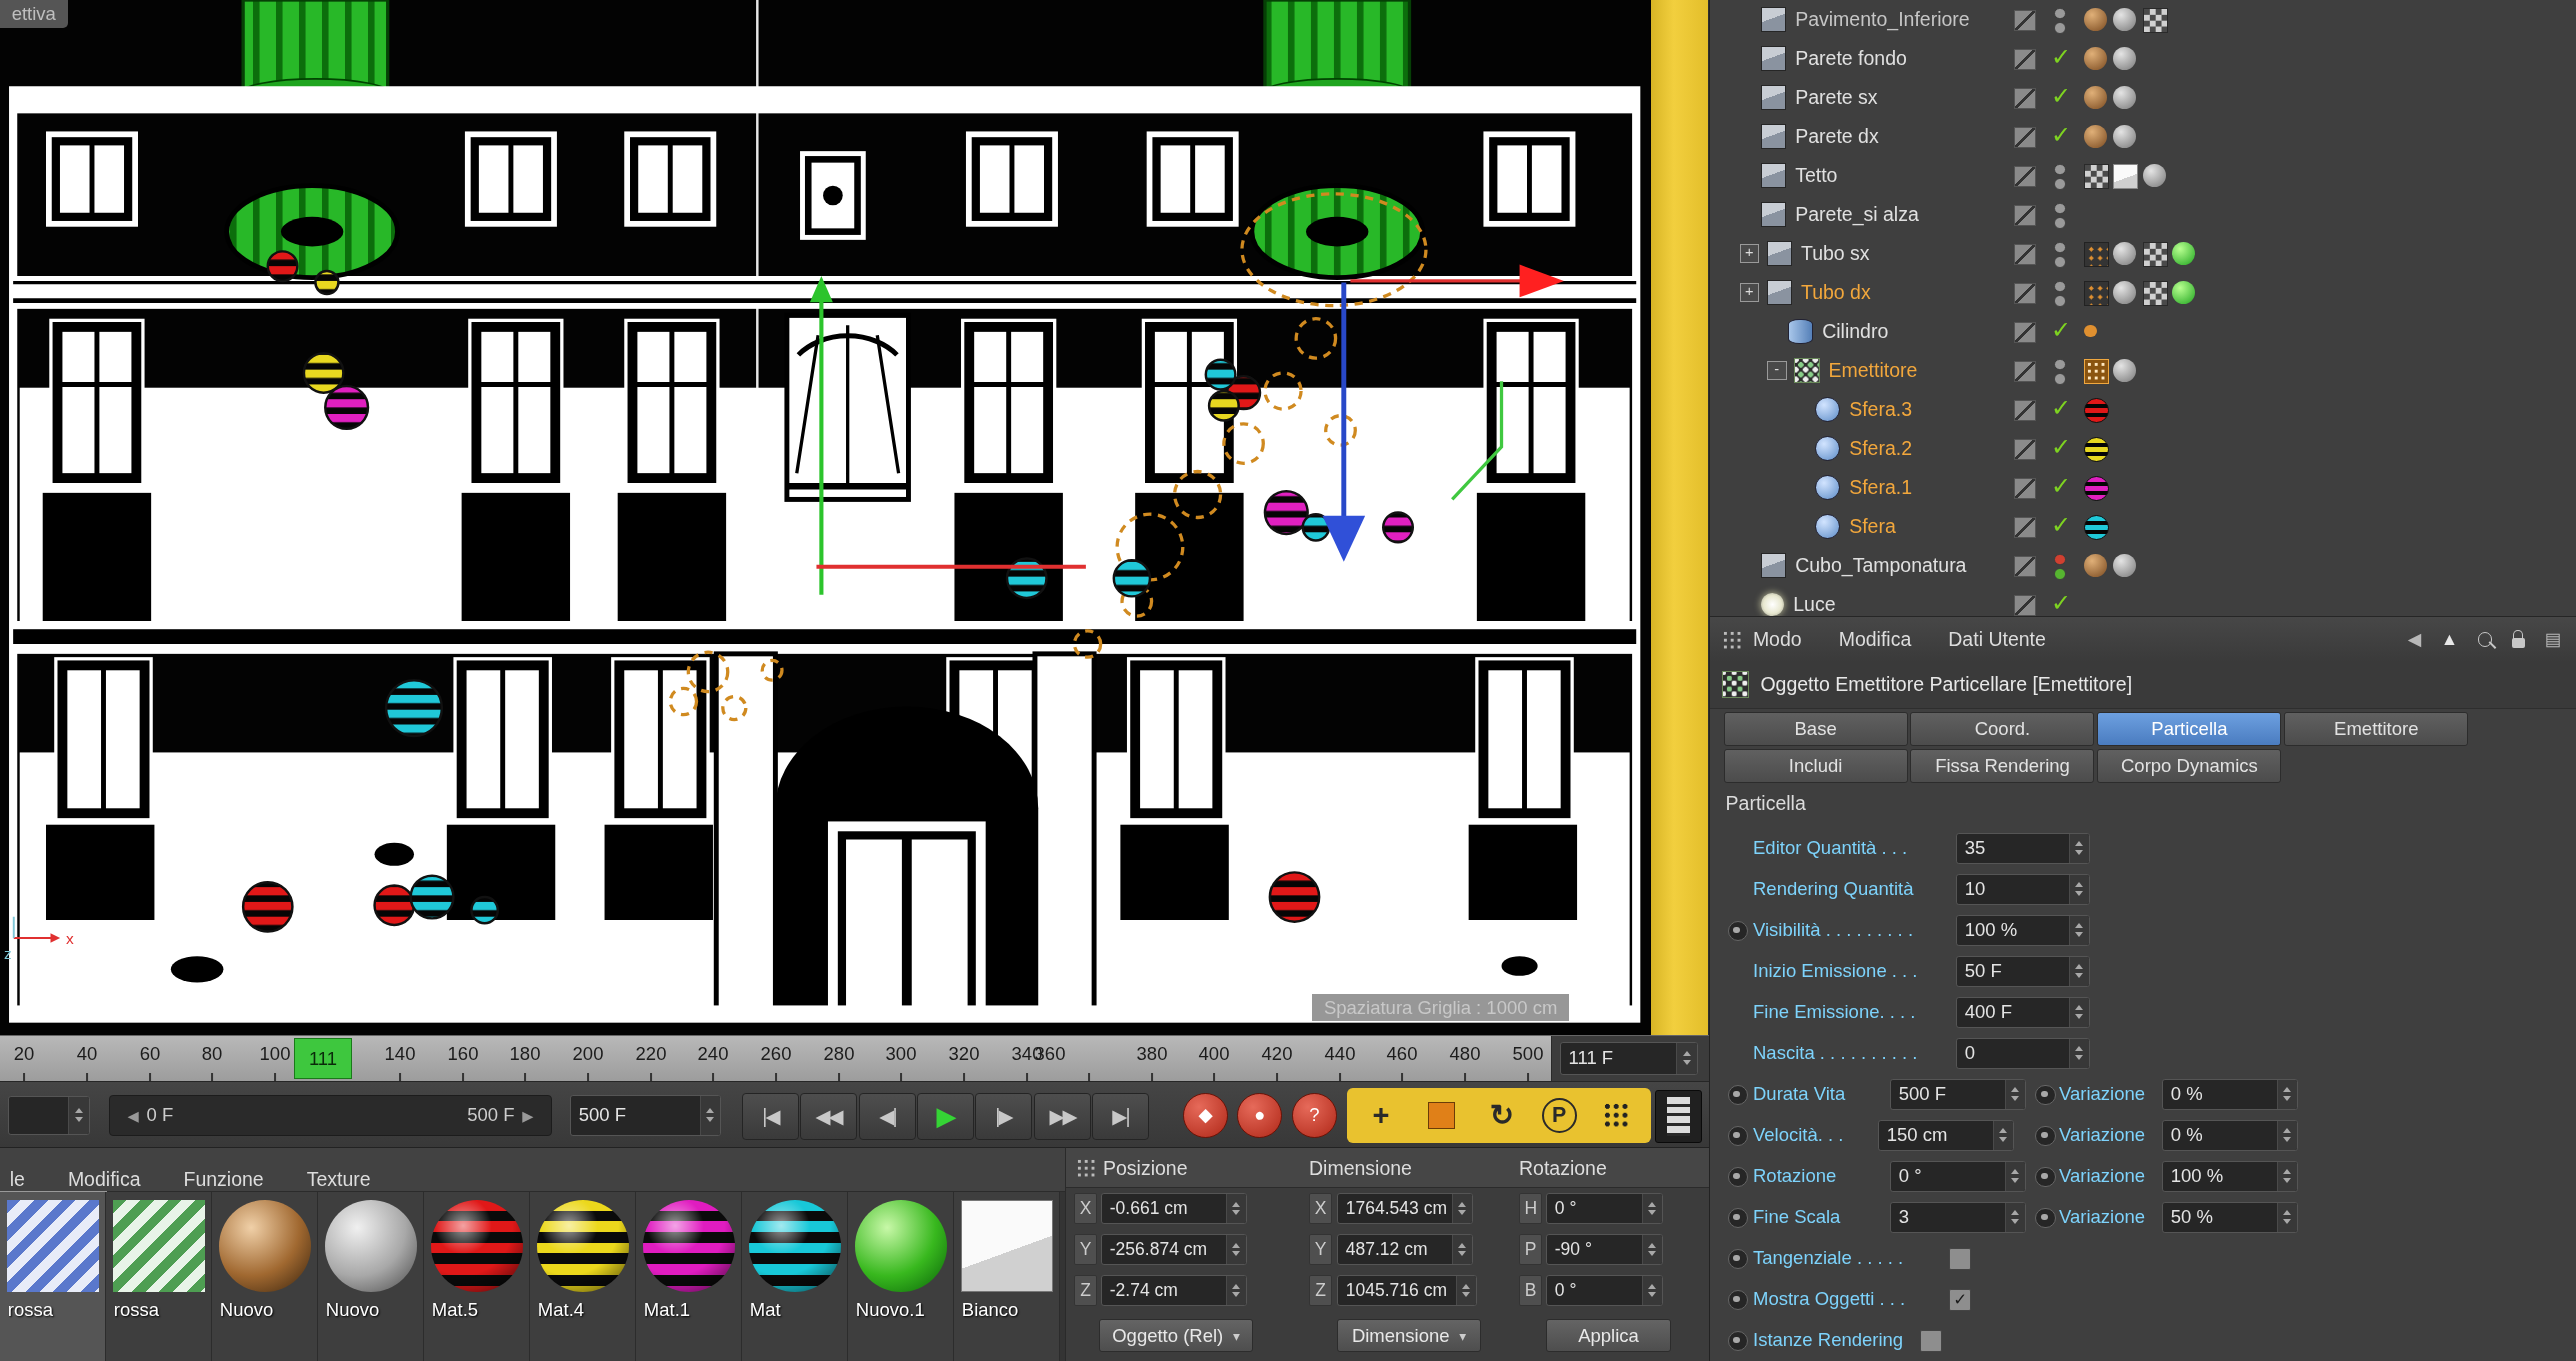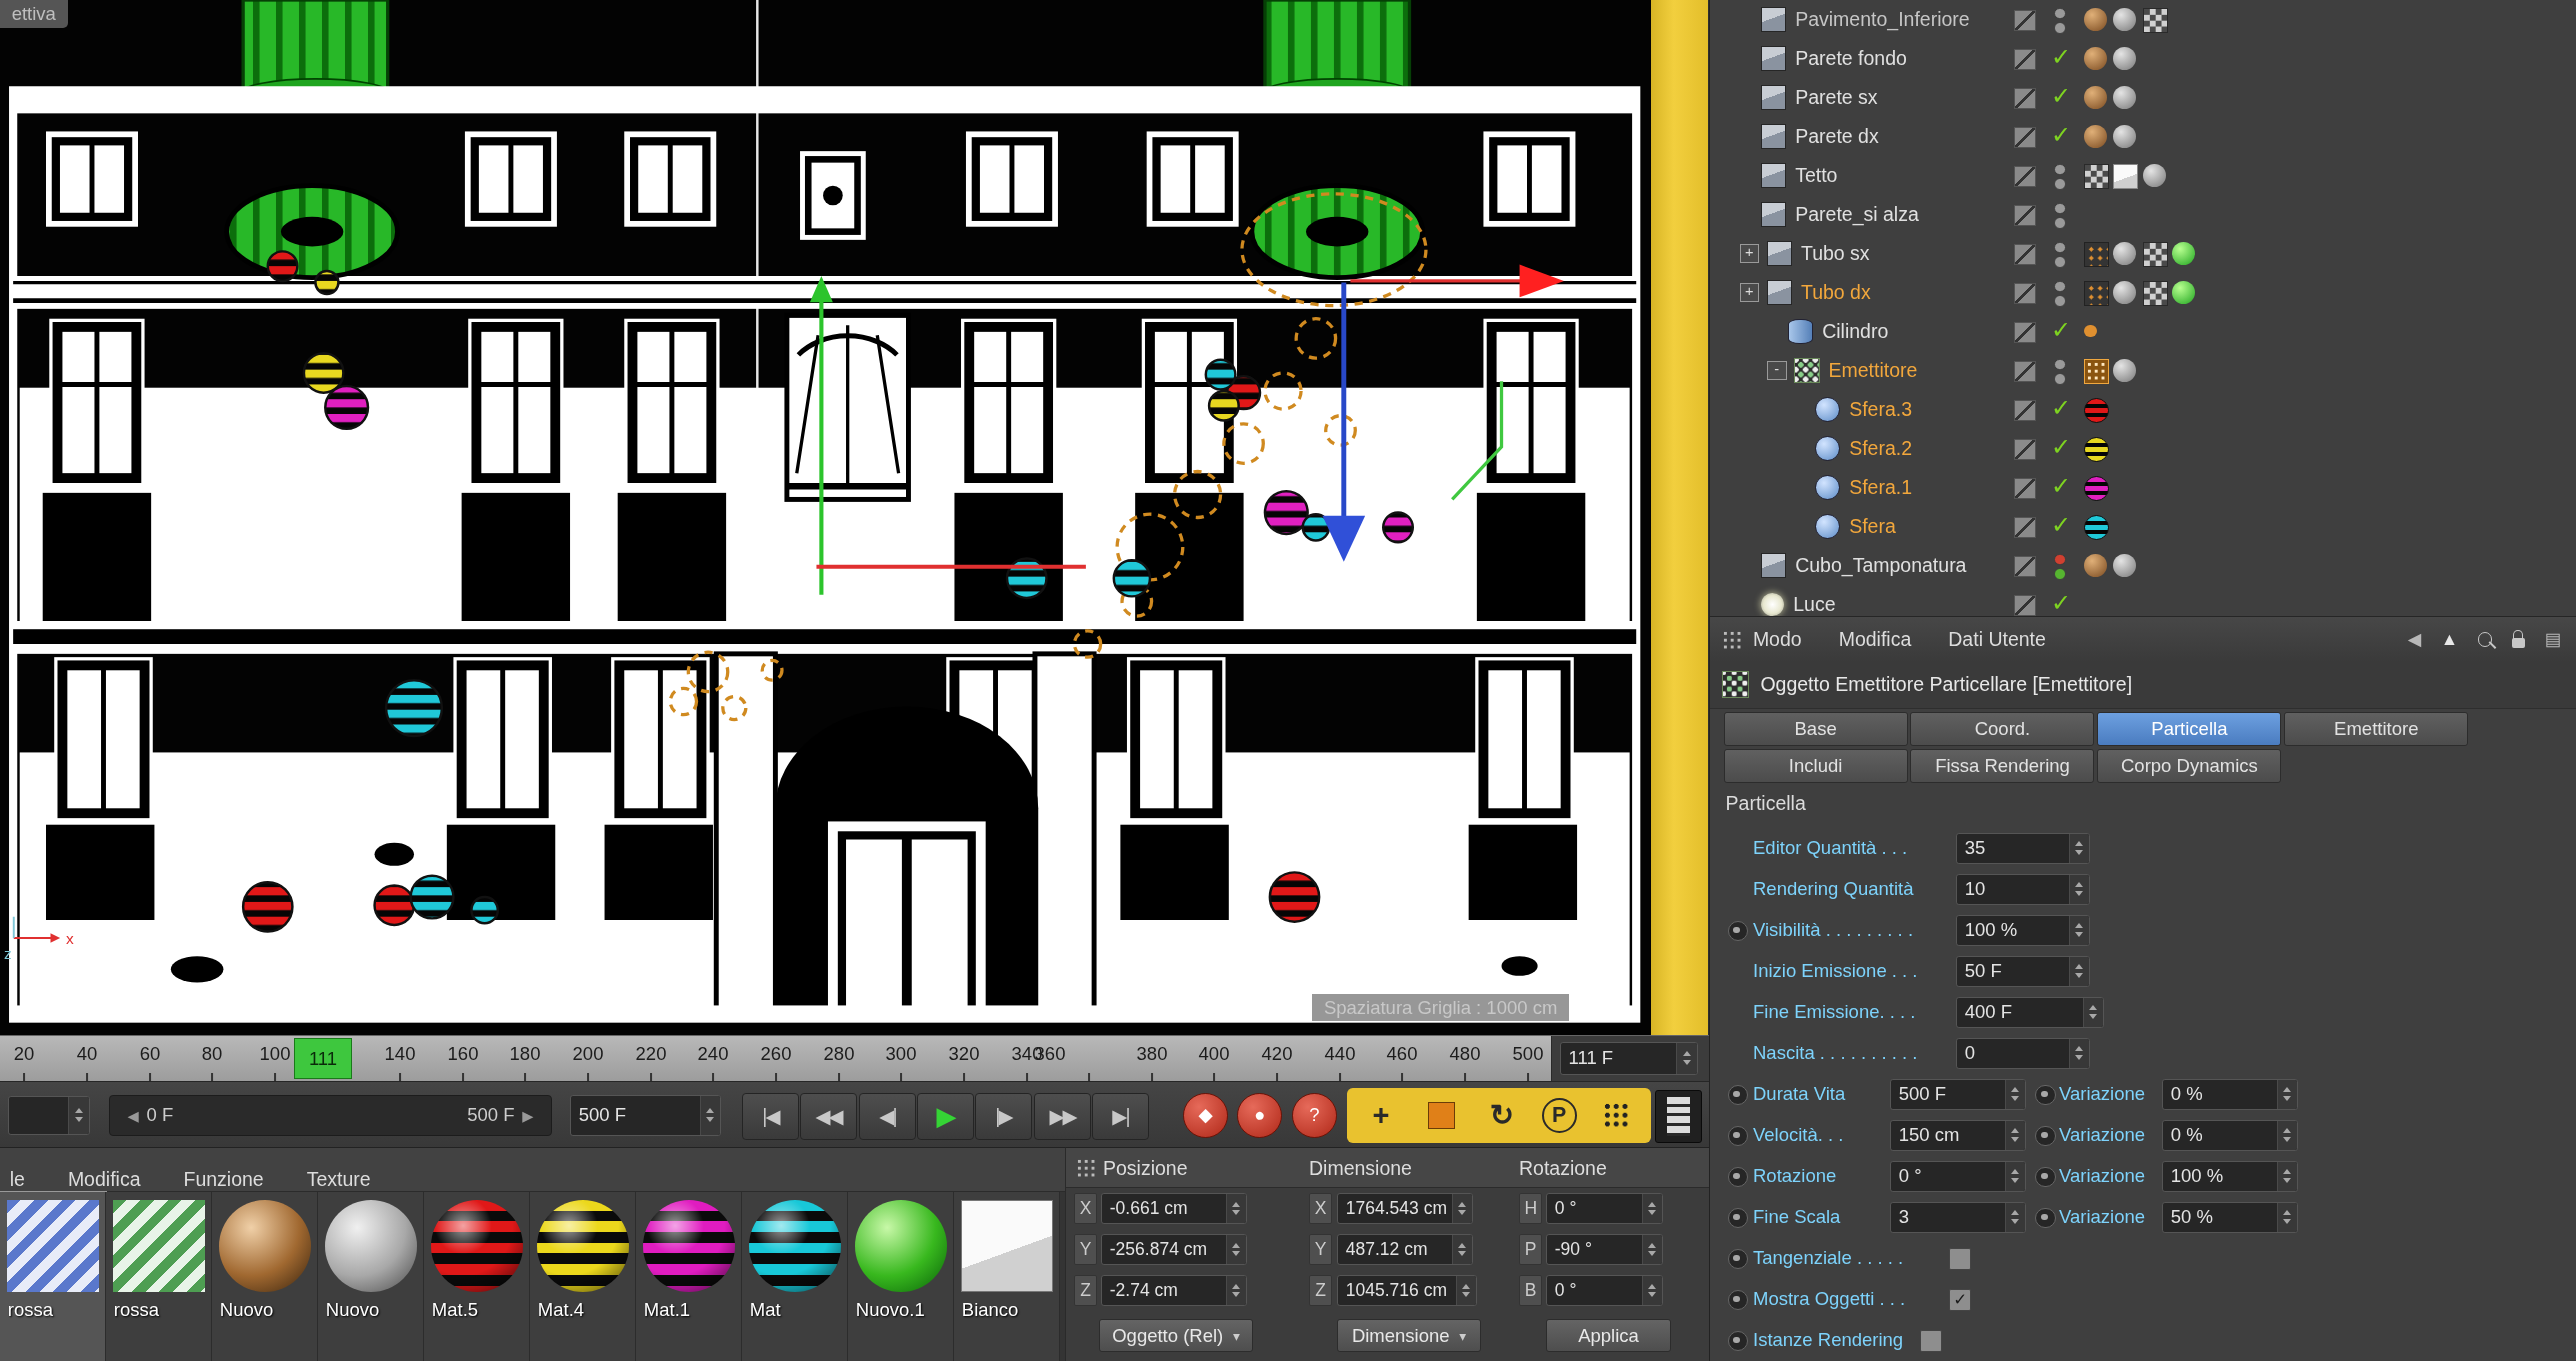--- a/index.html
+++ b/index.html
@@ -558,21 +558,21 @@
           <span class="fld" style="left: 246px; width: 134px;">
             <span class="fldv">50 F</span>
             <span class="spin">
               <i class="u"></i>
               <i class="d"></i>
             </span>
           </span>
         </div>
         <div class="am-row">
           <span class="am-label">Fine Emissione. . . .</span>
-          <span class="fld" style="left: 246px; width: 148px;">
+          <span class="fld" style="left: 246px; width: 134px;">
             <span class="fldv">400 F</span>
             <span class="spin">
               <i class="u"></i>
               <i class="d"></i>
             </span>
           </span>
         </div>
         <div class="am-row">
           <span class="am-label">Nascita . . . . . . . . . .</span>
           <span class="fld" style="left: 246px; width: 134px;">
@@ -599,21 +599,21 @@
             <span class="fldv">0 %</span>
             <span class="spin">
               <i class="u"></i>
               <i class="d"></i>
             </span>
           </span>
         </div>
         <div class="am-row">
           <span class="radio"></span>
           <span class="am-label">Velocità. . .</span>
-          <span class="fld" style="left: 180px; width: 136px;">
+          <span class="fld" style="left: 168px; width: 136px;">
             <span class="fldv">150 cm</span>
             <span class="spin">
               <i class="u"></i>
               <i class="d"></i>
             </span>
           </span>
           <span class="radio" style="left: 325px;"></span>
           <span class="am-label" style="left: 349px;">Variazione</span>
           <span class="fld" style="left: 452px; width: 136px;">
             <span class="fldv">0 %</span>

